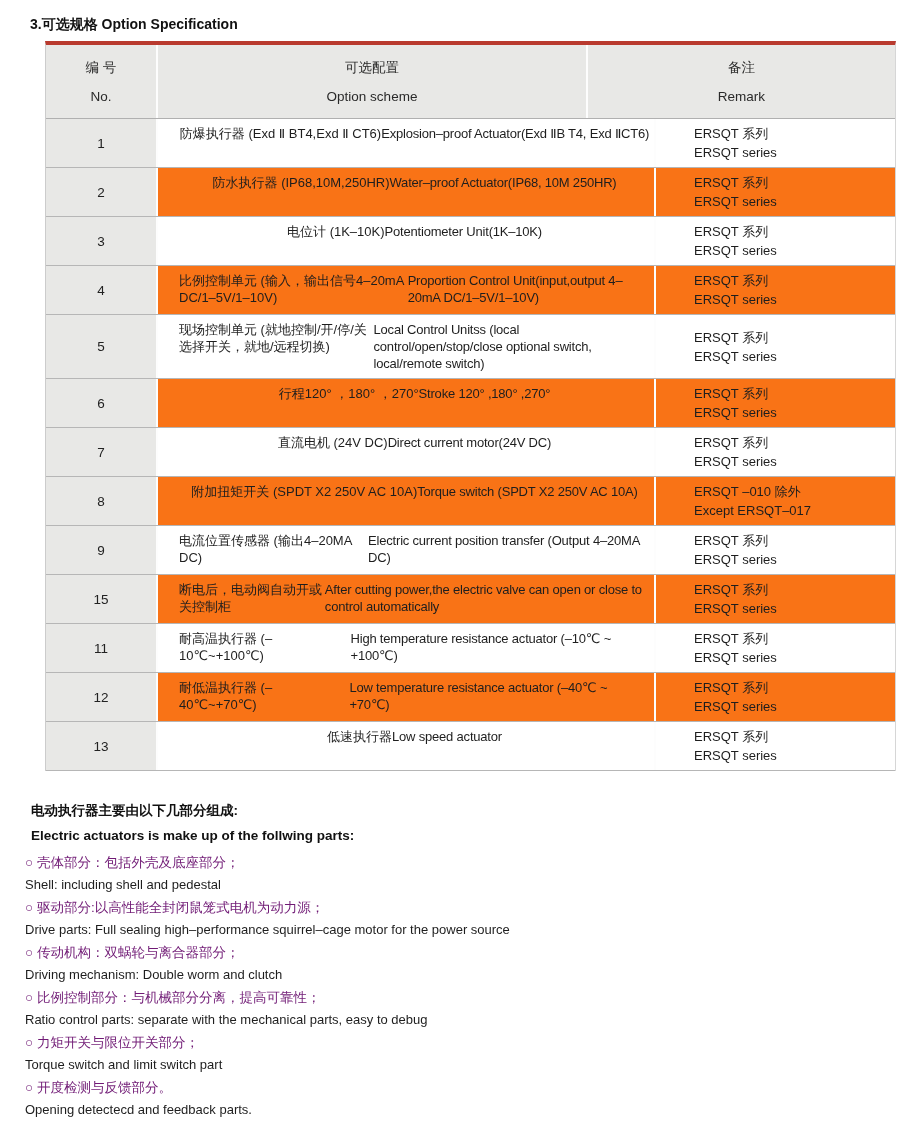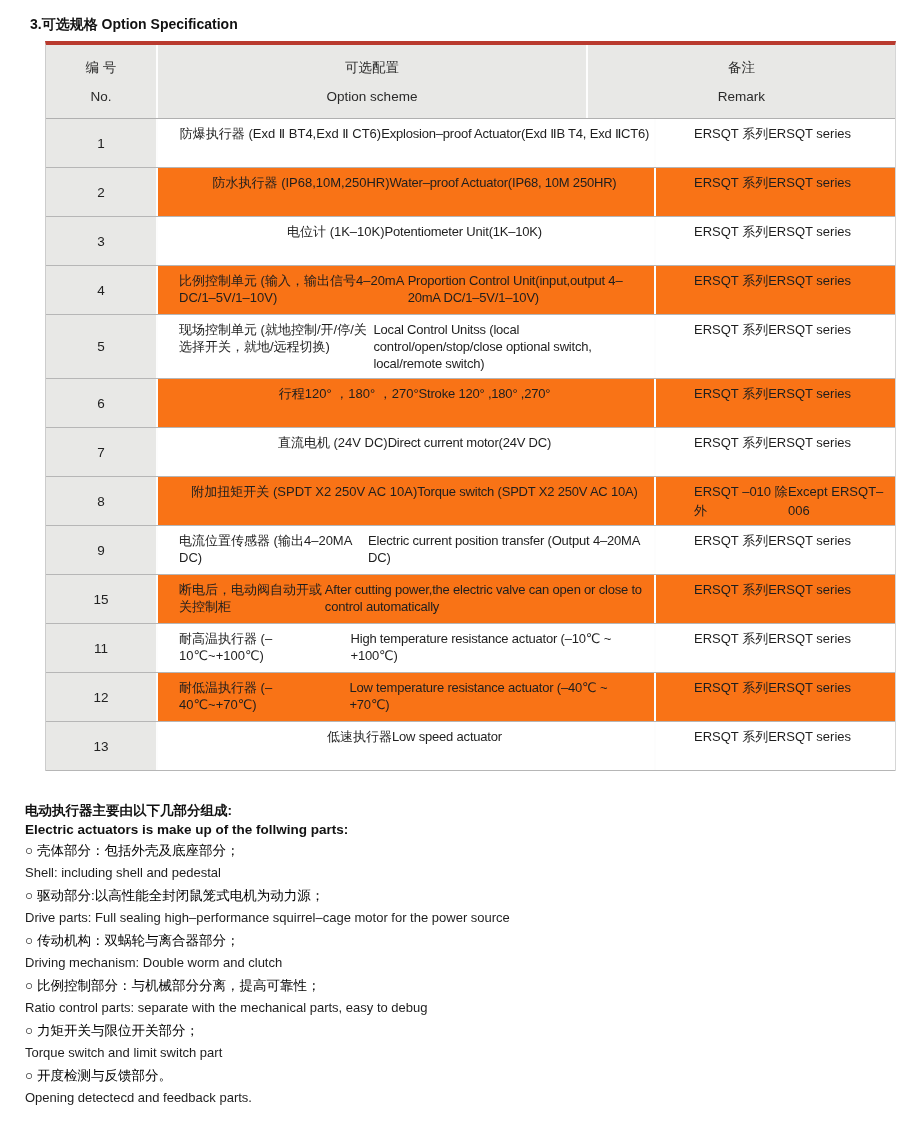--- a/index.html
+++ b/index.html
@@ -35,32 +35,32 @@
     width:110px;background:#e8e8e6;display:flex;align-items:center;justify-content:center;
     font-size:13.5px;color:#222;
   }
   .td-opt{
     width:500px;padding:6px 4px 6px 21px;
     display:flex;flex-direction:row;justify-content:center;
     border-left:2px solid #fdfdfd;border-right:2px solid #fdfdfd;
   }
   .td-rem{
     flex:1;padding:5px 4px 5px 38px;
-    display:flex;flex-direction:row;justify-content:flex-start;
+    display:flex;flex-direction:column;justify-content:center;
   }
   .tr.shaded .td-opt,.tr.shaded .td-rem{background:#f97316;}
   .td-opt .zh,.td-opt .en{font-size:13px;line-height:17px;color:#1e1e1e;}
   .td-opt .en{letter-spacing:-0.2px;}
   .td-rem .zh,.td-rem .en{font-size:13px;line-height:19px;color:#1e1e1e;}
   
   .structure{margin:30px 0 0 25px;}
   .structure h2{font-size:17px;font-weight:bold;margin:0 0 9px 0;color:#111;}
-  .intro{font-weight:bold;font-size:13.5px;line-height:19px;margin:0;color:#111;}
+  .intro{font-weight:bold;font-size:13.5px;line-height:19px;margin:6px;color:#111;}
   .struct-item p{margin:0;}
-  .s-zh{font-size:13.5px;line-height:23px;color:#000000;}
+  .s-zh{font-size:13.5px;line-height:23px;color:#701a75;}
   .s-en{font-size:13px;line-height:22px;color:#1e1e1e;}
 </style>
 </head>
 <body>
 
 <div class="page">
 
   <h1 class="title">3.可选规格 Option Specification</h1>
 
   <div class="spec-table">
@@ -182,21 +182,21 @@
         <div class="tr shaded">
           <div class="td td-no">
             <span>8</span>
           </div>
           <div class="td td-opt">
             <div class="zh">附加扭矩开关 (SPDT X2 250V AC 10A)</div>
             <div class="en">Torque switch (SPDT X2   250V AC 10A)</div>
           </div>
           <div class="td td-rem">
             <div class="zh">ERSQT –010 除外</div>
-            <div class="en">Except ERSQT–006</div>
+            <div class="en">Except ERSQT–017</div>
           </div>
         </div>
 
         <div class="tr">
           <div class="td td-no">
             <span>9</span>
           </div>
           <div class="td td-opt">
             <div class="zh">电流位置传感器 (输出4–20MA DC)</div>
             <div class="en">Electric current position transfer (Output 4–20MA DC)</div>

